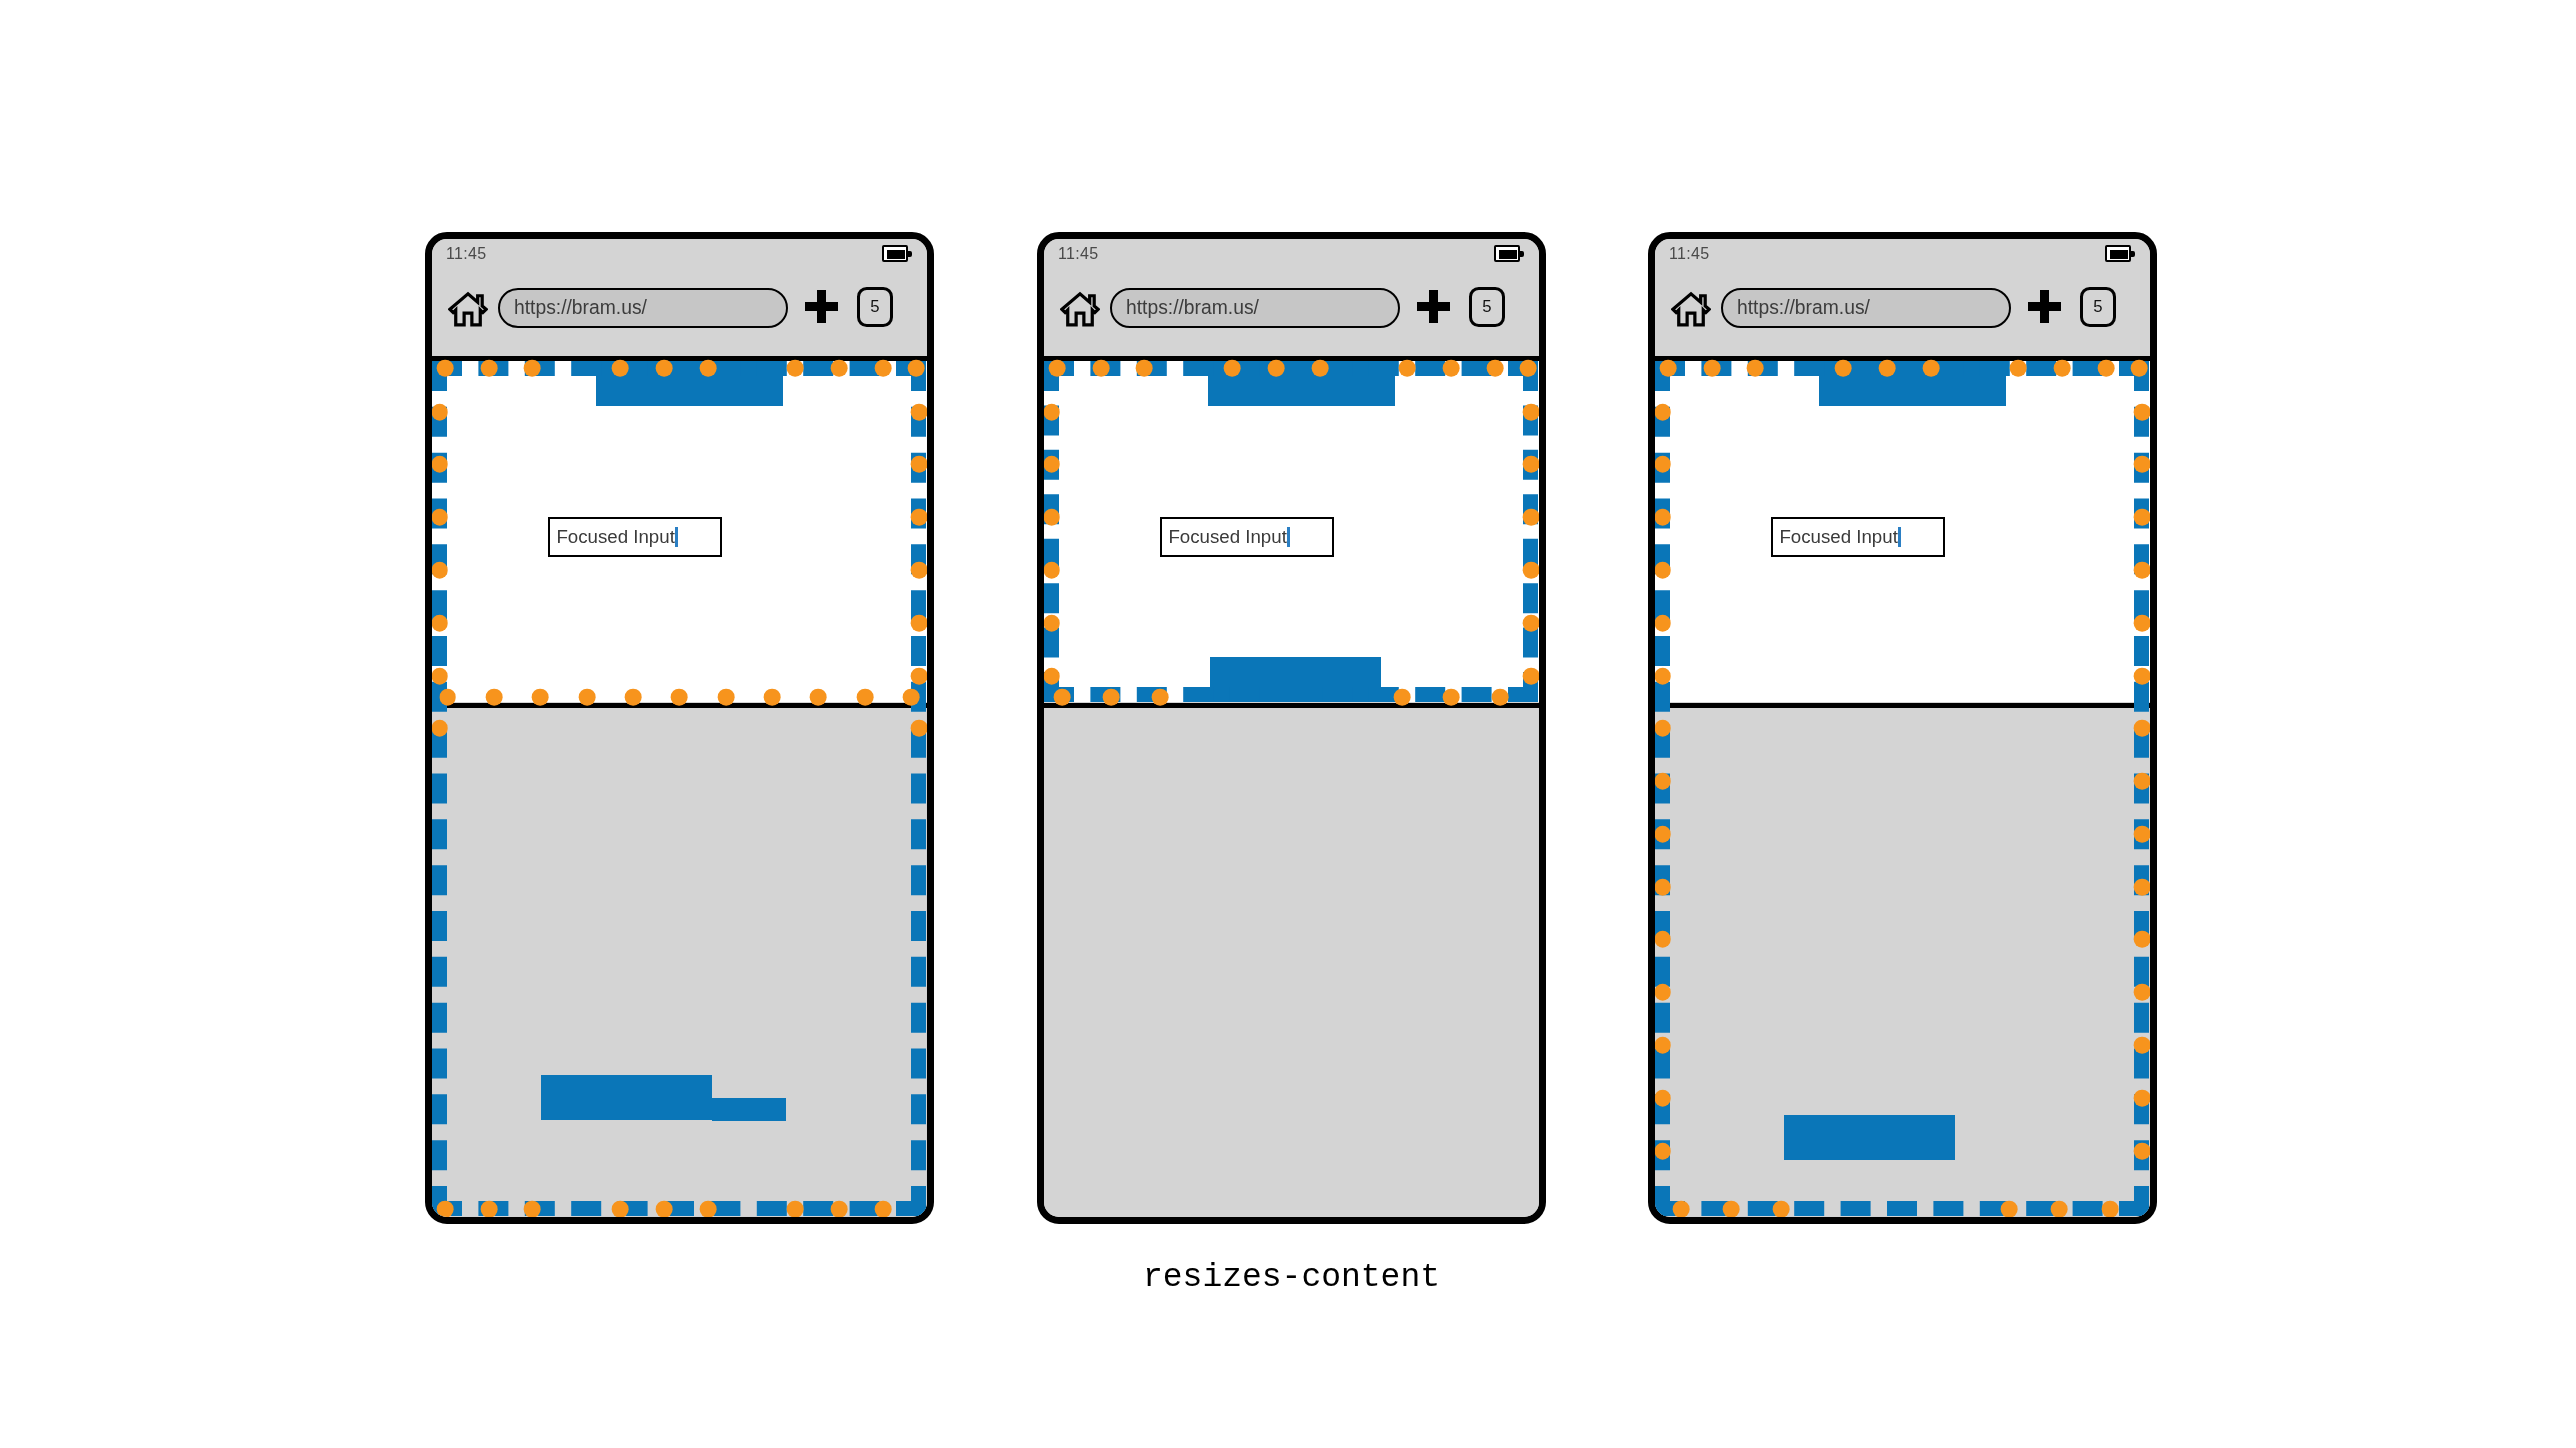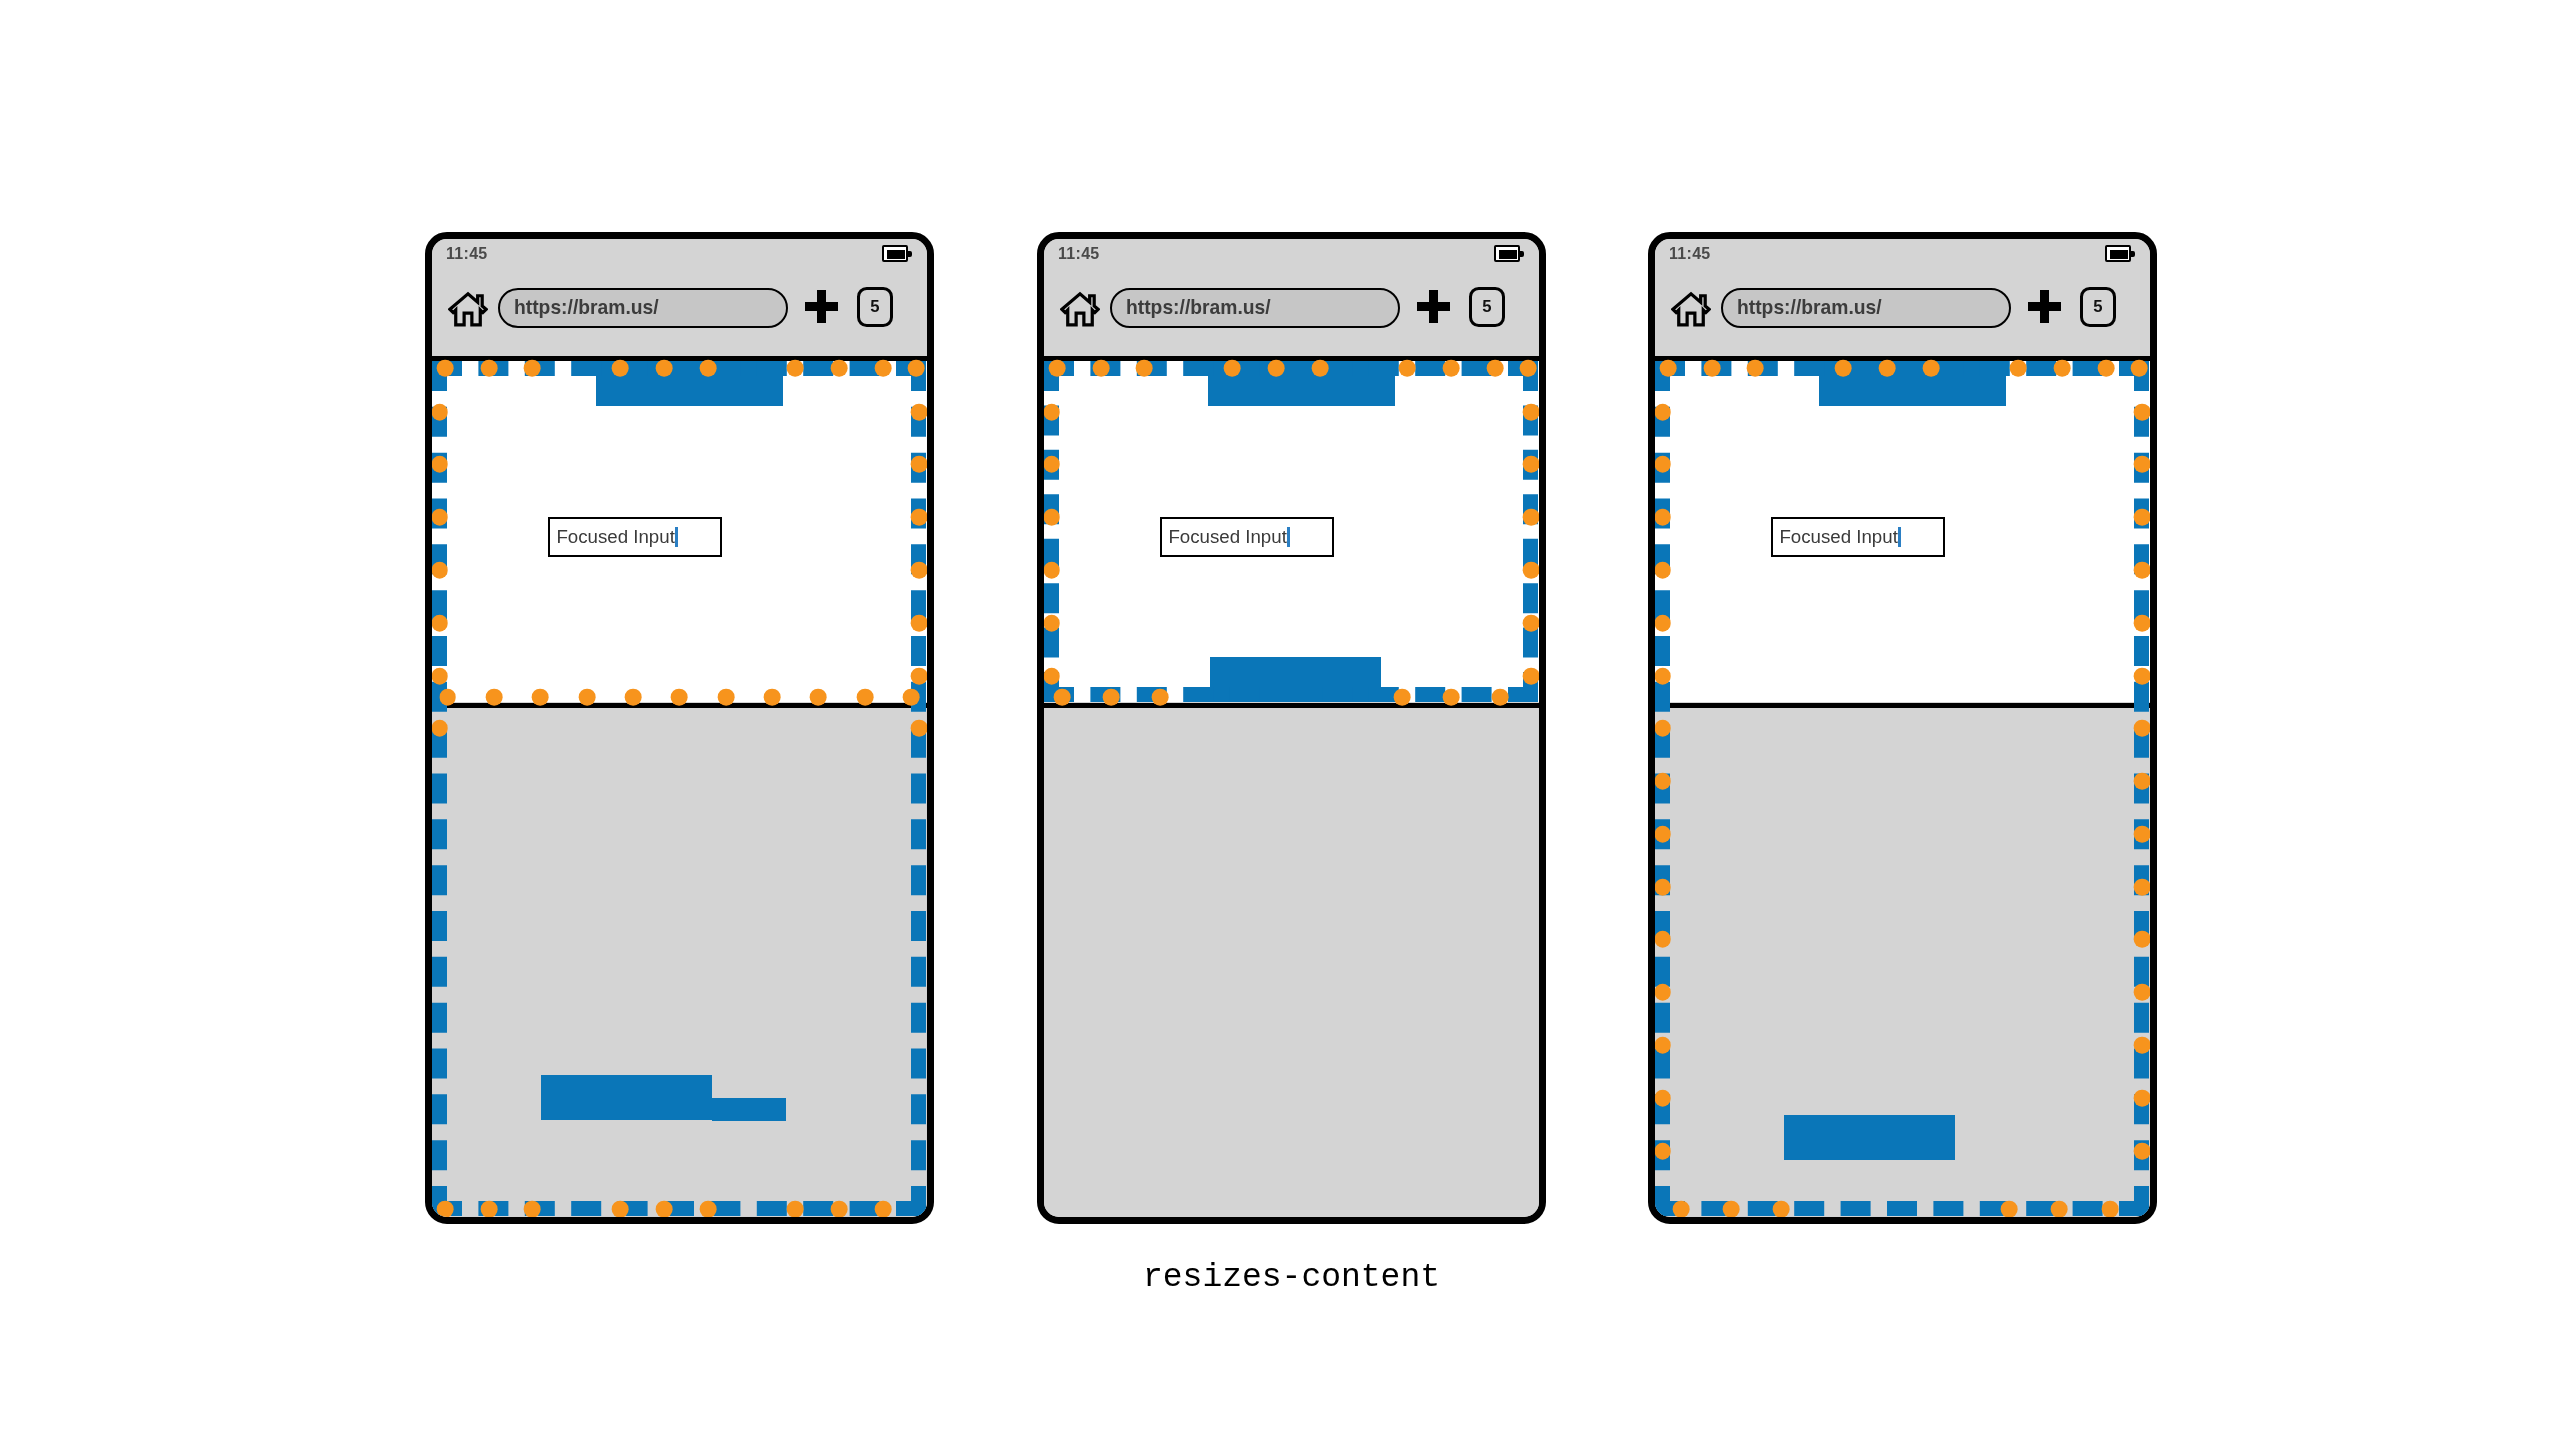--- a/index.html
+++ b/index.html
@@ -27,21 +27,21 @@
   .phone-2{left:1037px;}
   .phone-3{left:1648px;}
 
   
   .chrome{
     position:absolute;left:0;top:0;width:100%;height:122px;
     background:#d4d4d4;
     box-sizing:border-box;
   }
   .statusbar{
-    position:absolute;left:0;top:0;width:100%;height:32px;font-weight:bold;
+    position:absolute;left:0;top:0;width:100%;height:32px;
   }
   .clock{
     position:absolute;left:14px;top:5.8px;
     font-size:16px;color:#4a4a4a;letter-spacing:0.3px;
     font-family:"Liberation Sans", sans-serif;
   }
   .battery{
     position:absolute;right:14px;top:6.4px;width:31px;height:16.7px;
   }
   .battery .shell{
@@ -51,21 +51,21 @@
   }
   .battery .fill{
     position:absolute;left:2.6px;top:2.6px;width:18.7px;height:9px;background:#000;
   }
   .battery .nub{
     position:absolute;left:26.4px;top:5.2px;width:3.9px;height:6.4px;background:#000;
     border-radius:0 1.9px 1.9px 0;
   }
 
   .toolbar{
-    position:absolute;left:0;top:32px;width:100%;height:90px;font-weight:bold;
+    position:absolute;left:0;top:32px;width:100%;height:90px;
   }
   .home-icon{
     position:absolute;left:15.5px;top:16.7px;width:40px;height:40px;
   }
   .urlbar{
     position:absolute;left:66px;top:16.7px;width:290px;height:40px;
     background:#c6c6c6;
     border:2.6px solid #000;
     border-radius:22px;
     box-sizing:border-box;

